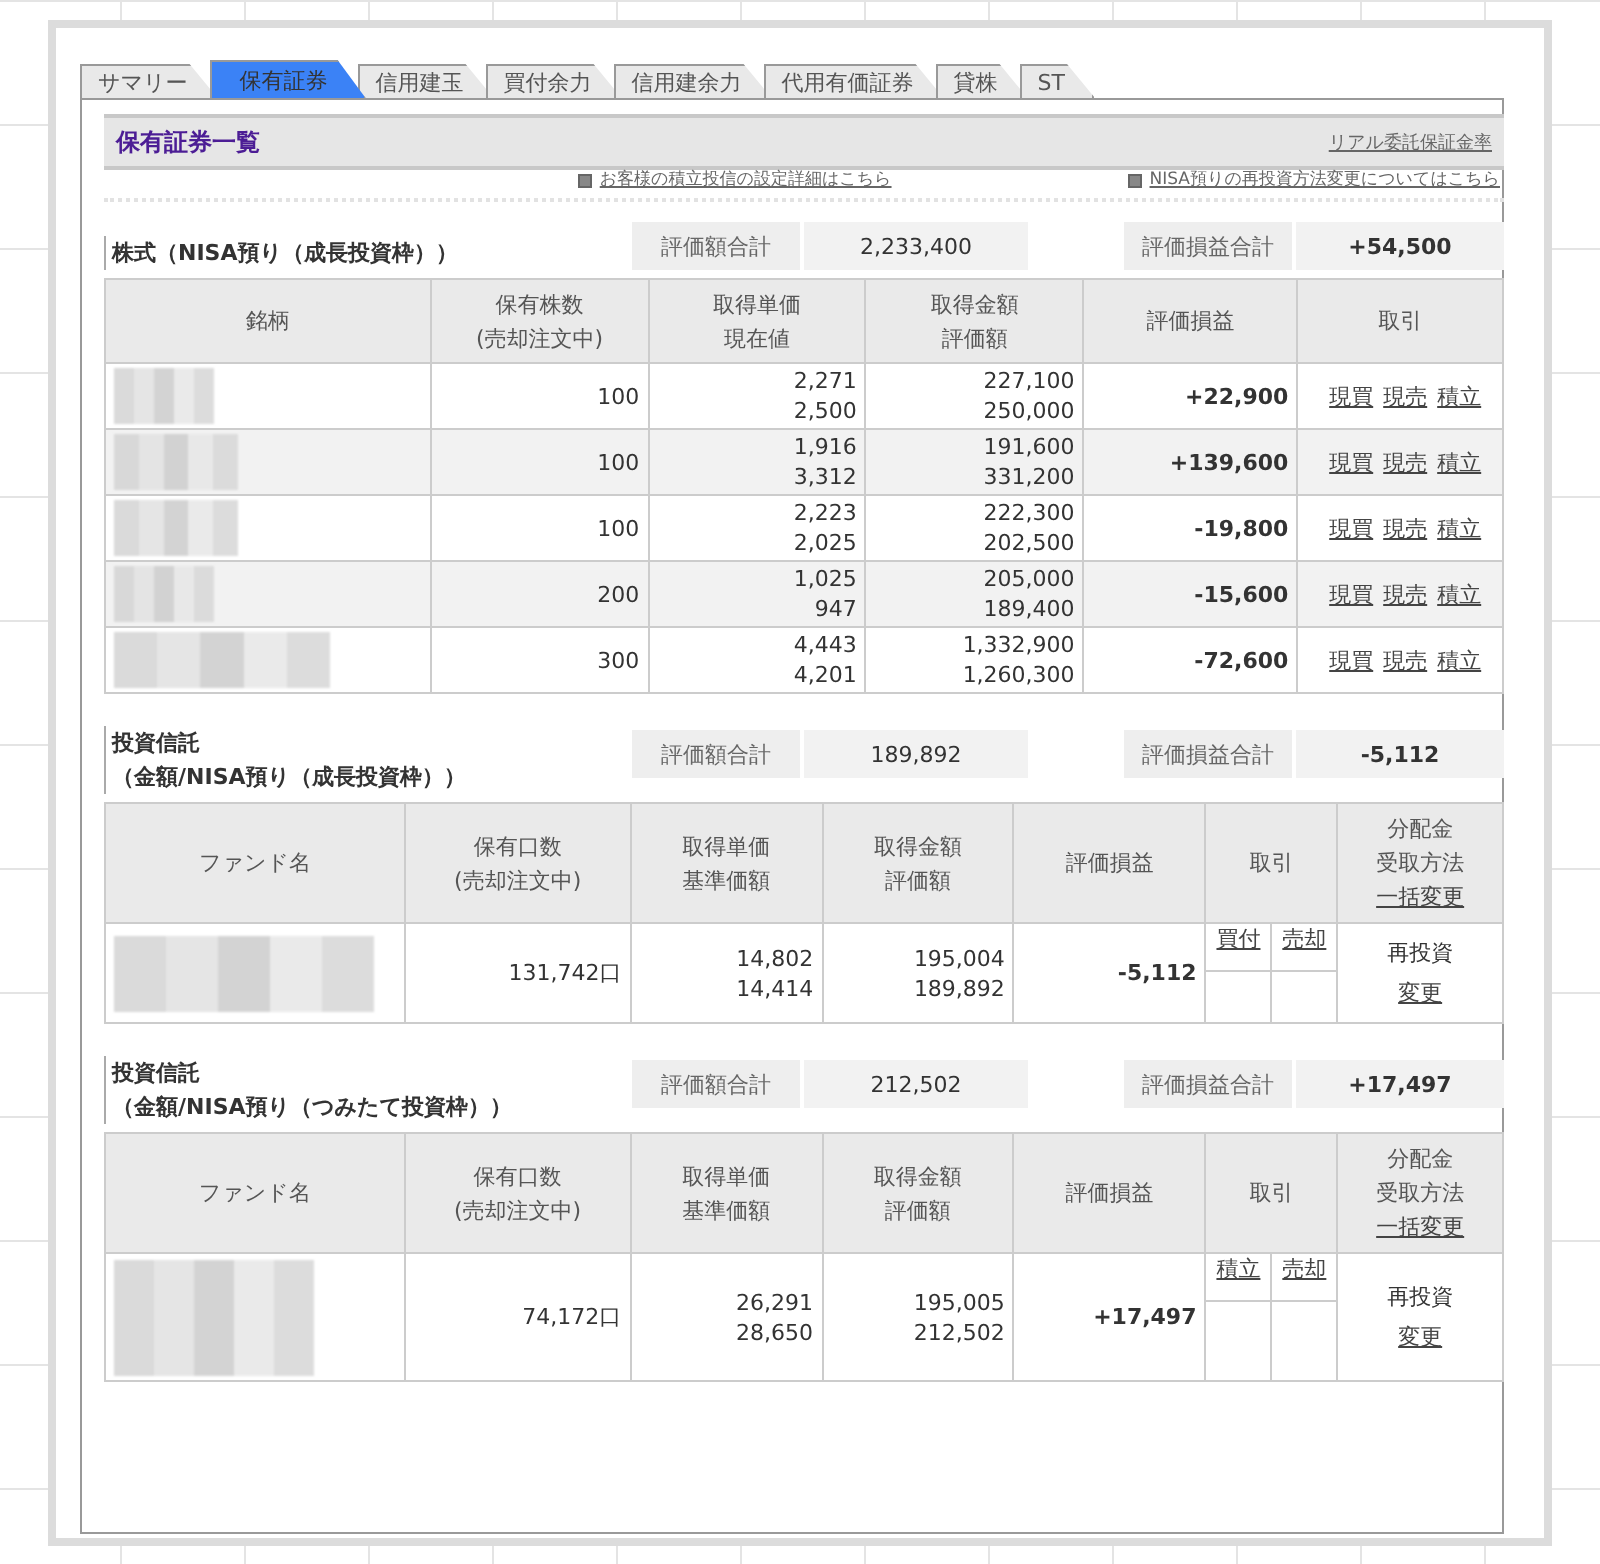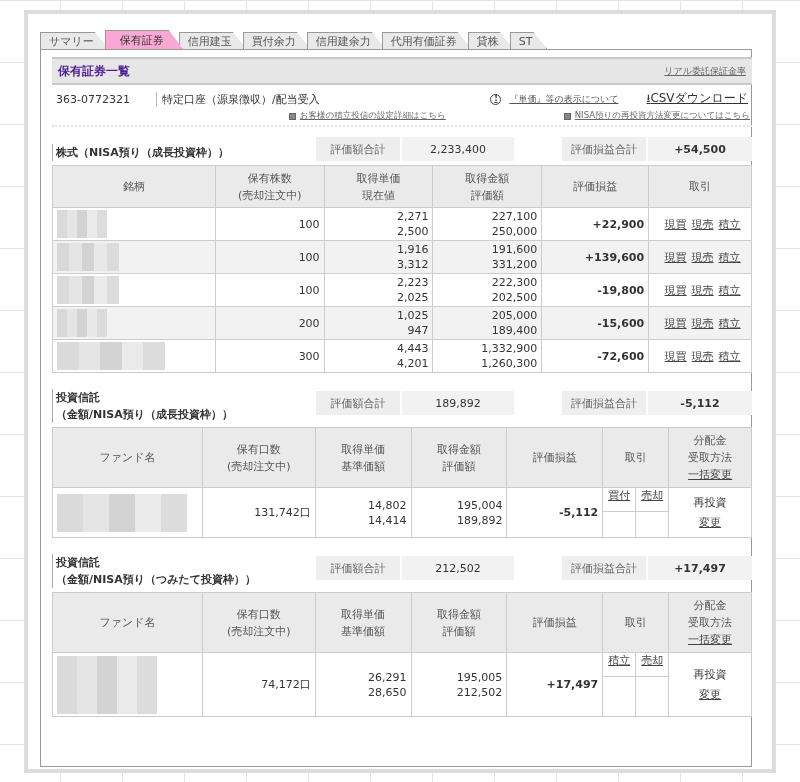--- a/index.html
+++ b/index.html
@@ -39,21 +39,21 @@
     line-height: 17px;
     background: #e9e9e9;
     border: 1px solid #999;
     border-bottom: none;
     margin-right: -4px;
     clip-path: polygon(0 0, calc(100% - 14px) 0, 100% 100%, 0 100%);
     cursor: pointer;
     white-space: nowrap;
   }
   .tab.active {
-    background: #f9a8d4;
+    background: #3b82f6;
     height: 19px;
     line-height: 19px;
     color: #333;
     z-index: 2;
     padding: 0 18px 0 14px;
   }
   .tab-border {
     position: absolute;
     left: 12px; top: 35px;
     width: 712px; height: 718px;
@@ -178,31 +178,20 @@
 
   <div class="tab-border"></div>
 
   <div class="content">
 
     <div class="title-bar">
       <span class="title">保有証券一覧</span>
       <span class="link">リアル委託保証金率</span>
     </div>
 
-    <div class="acct-row">
-      <span class="acct-no">363-0772321</span>
-      <span class="acct-type">特定口座（源泉徴収）/配当受入</span>
-      <span class="acct-note">
-        <span class="ico">!</span>
-        <span>『単価』等の表示について</span>
-      </span>
-      <span class="csv">
-        <span style="text-decoration:none;font-size:11px;">⭳</span><span>CSVダウンロード</span>
-      </span>
-    </div>
 
     <div class="sub-links">
       <span class="l" style="margin-right:118px;">
         <span class="sq"></span>
         <span>お客様の積立投信の設定詳細はこちら</span>
       </span>
       <span class="l">
         <span class="sq"></span>
         <span>NISA預りの再投資方法変更についてはこちら</span>
       </span>

